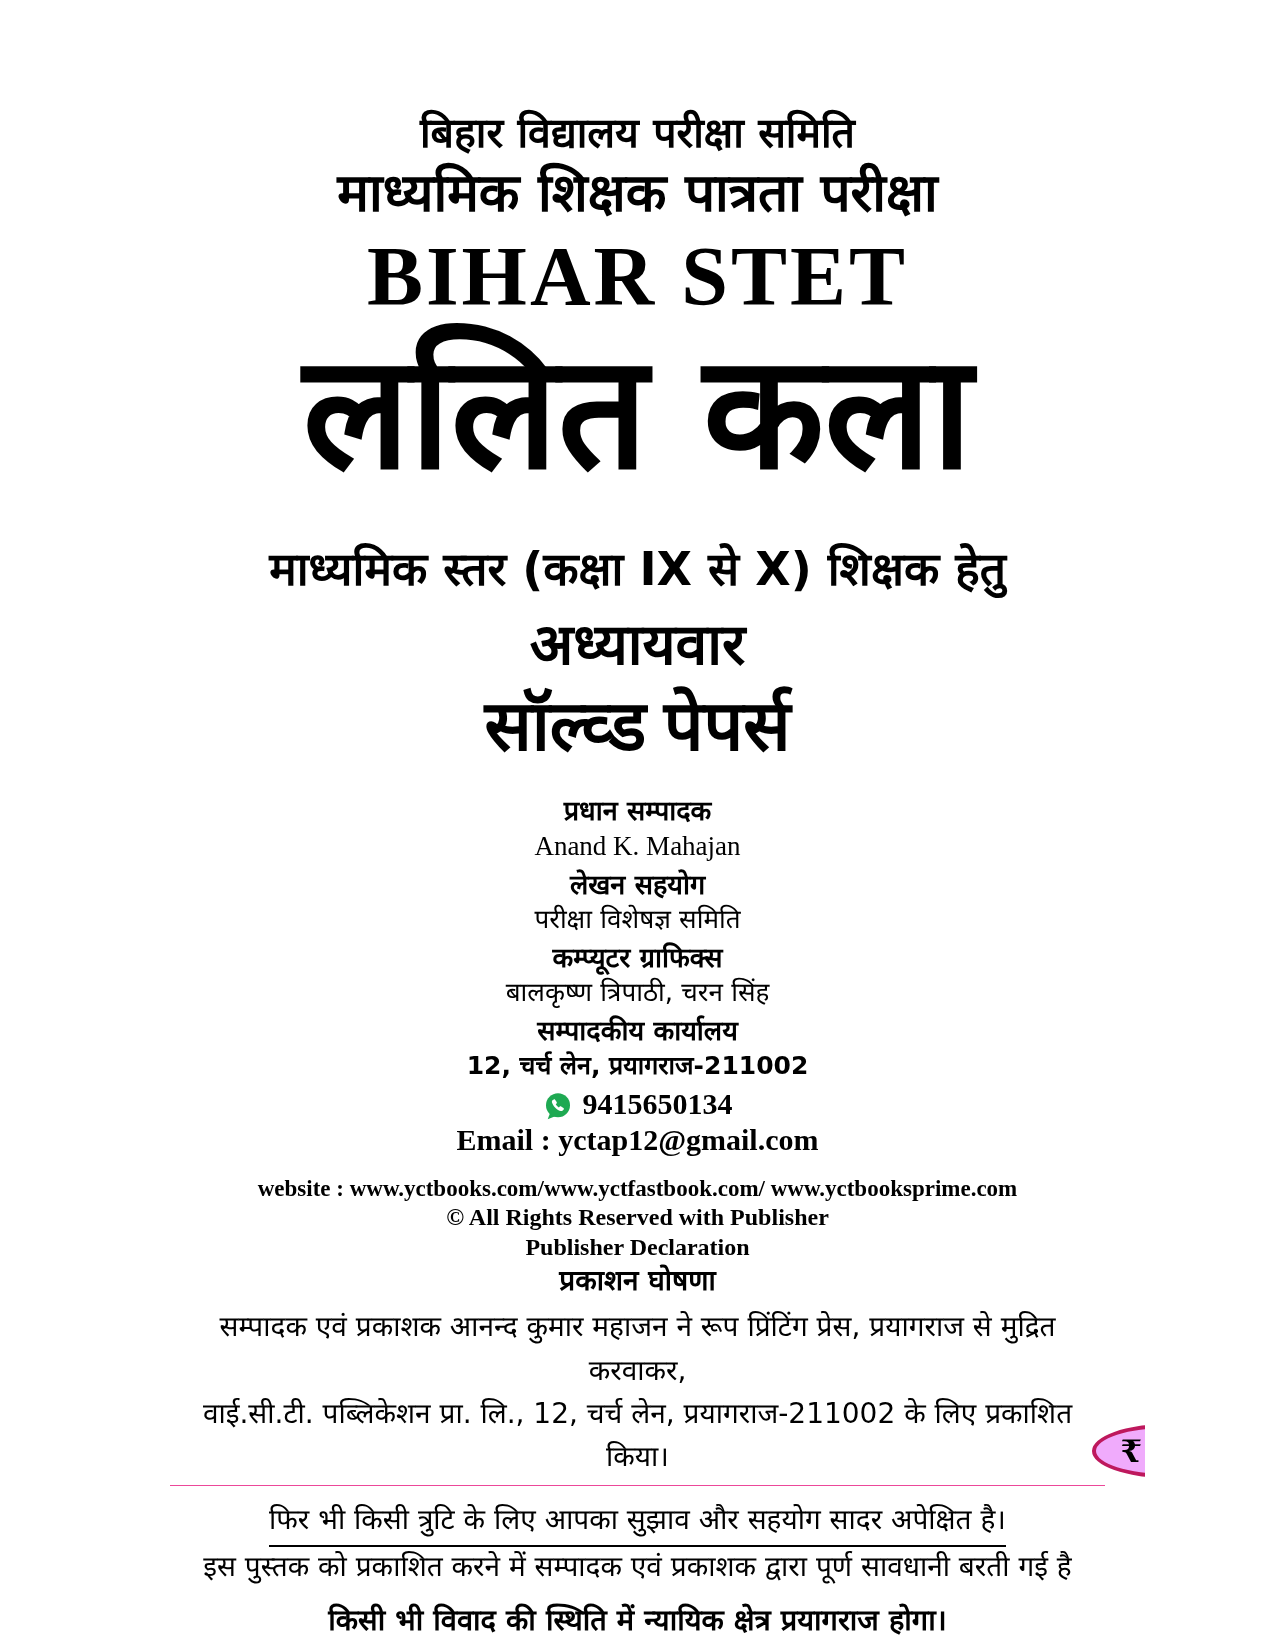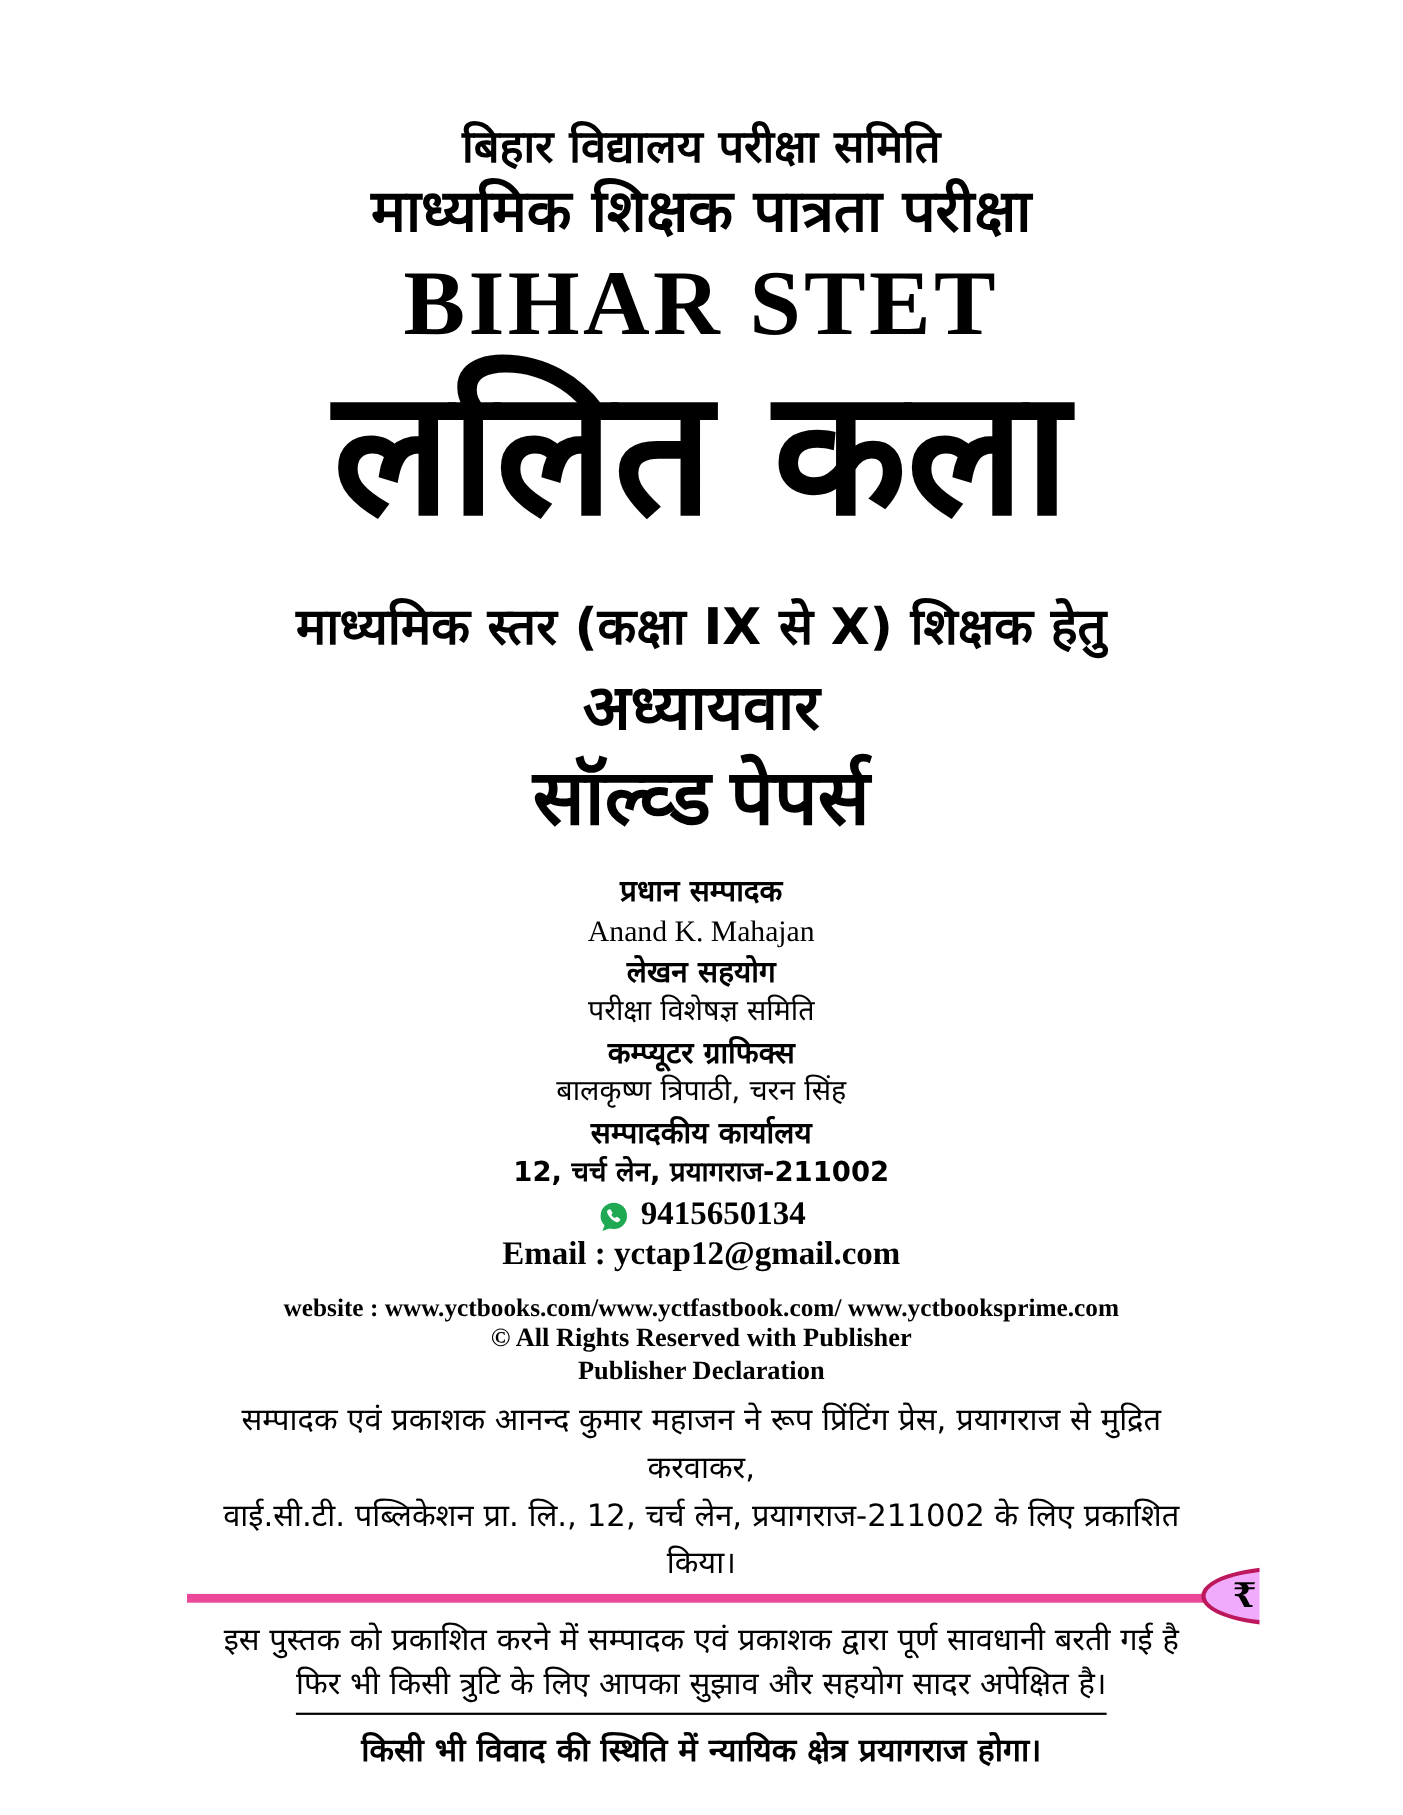--- a/index.html
+++ b/index.html
@@ -38,21 +38,21 @@
 
   .email-line   { font-family:"Liberation Serif","DejaVu Serif", serif; font-size:30px; font-weight:bold; line-height:1.1; margin-top:2px; }
   .website-line { font-family:"Liberation Serif","DejaVu Serif", serif; font-size:23px; font-weight:bold; line-height:1.15; margin-top:20px; }
   .rights-line  { font-family:"Liberation Serif","DejaVu Serif", serif; font-size:24px; font-weight:bold; line-height:1.15; margin-top:2px; }
   .pubdecl-line { font-family:"Liberation Serif","DejaVu Serif", serif; font-size:24px; font-weight:bold; line-height:1.15; margin-top:2px; }
   .decl-heading { font-size:28px; font-weight:bold; line-height:1.15; margin-top:4px; }
 
   .printer-para {
     width:935px; margin:8px auto 0;
     font-size:28px; line-height:1.55;
-    border-bottom:8px solid #ec4899;
+    border-bottom:1px solid #ec4899;
     padding-bottom:6px;
   }
   .care-block { margin-top:14px; position:relative; }
   .care-line  { font-size:28px; line-height:1.45; }
   .underlined { display:inline-block; border-bottom:2px solid #000; padding-bottom:5px; }
   .jurisdiction { font-size:29px; font-weight:bold; line-height:1.3; margin-top:14px; }
 
   .price-badge {
     position:absolute; left:962px; top:1424px;
     width:152px; height:54px;
@@ -95,29 +95,30 @@
         <path fill="#ffffff" d="M11.2 9.2c.5-.5 1.3-.5 1.7.1l1.7 2.4c.3.5.3 1.1-.1 1.5l-.9 1c.4 1.1 2.2 2.9 3.3 3.3l1-.9c.4-.4 1-.4 1.5-.1l2.4 1.7c.6.4.6 1.2.1 1.7l-.9.9c-.5.5-1.3.8-2 .6-1.8-.5-4.1-1.8-5.9-3.6-1.8-1.8-3.1-4.1-3.6-5.9-.2-.7.1-1.5.6-2z"></path>
       </svg>
     </span>
     <span class="phone-num">9415650134</span>
   </div>
 
   <div class="email-line">Email : yctap12@gmail.com</div>
   <div class="website-line">website : www.yctbooks.com/www.yctfastbook.com/ www.yctbooksprime.com</div>
   <div class="rights-line">© All Rights Reserved with Publisher</div>
   <div class="pubdecl-line">Publisher Declaration</div>
+  <div class="decl-heading dev">प्रकाशन घोषणा</div>
 
   <div class="printer-para dev">
     <span>सम्पादक एवं प्रकाशक आनन्द कुमार महाजन ने रूप प्रिंटिंग प्रेस, प्रयागराज से मुद्रित करवाकर,</span><br>
     <span>वाई.सी.टी. पब्लिकेशन प्रा. लि., 12, चर्च लेन, प्रयागराज-211002 के लिए प्रकाशित किया।</span>
   </div>
 
   <div class="care-block">
-    <div class="care-line dev">इस पुस्तक को प्रकाशित करने में सम्पादक एवं प्रकाशक द्वारा पूर्ण सावधानी बरती गई है</div>
     <div class="care-line dev">
       <span class="underlined">फिर भी किसी त्रुटि के लिए आपका सुझाव और सहयोग सादर अपेक्षित है।</span>
     </div>
+    <div class="care-line dev">इस पुस्तक को प्रकाशित करने में सम्पादक एवं प्रकाशक द्वारा पूर्ण सावधानी बरती गई है</div>
     <div class="jurisdiction dev">किसी भी विवाद की स्थिति में न्यायिक क्षेत्र प्रयागराज होगा।</div>
   </div>
 
   <div class="price-badge">₹ 595/-</div>
 
 </div>
 
 </body></html>

